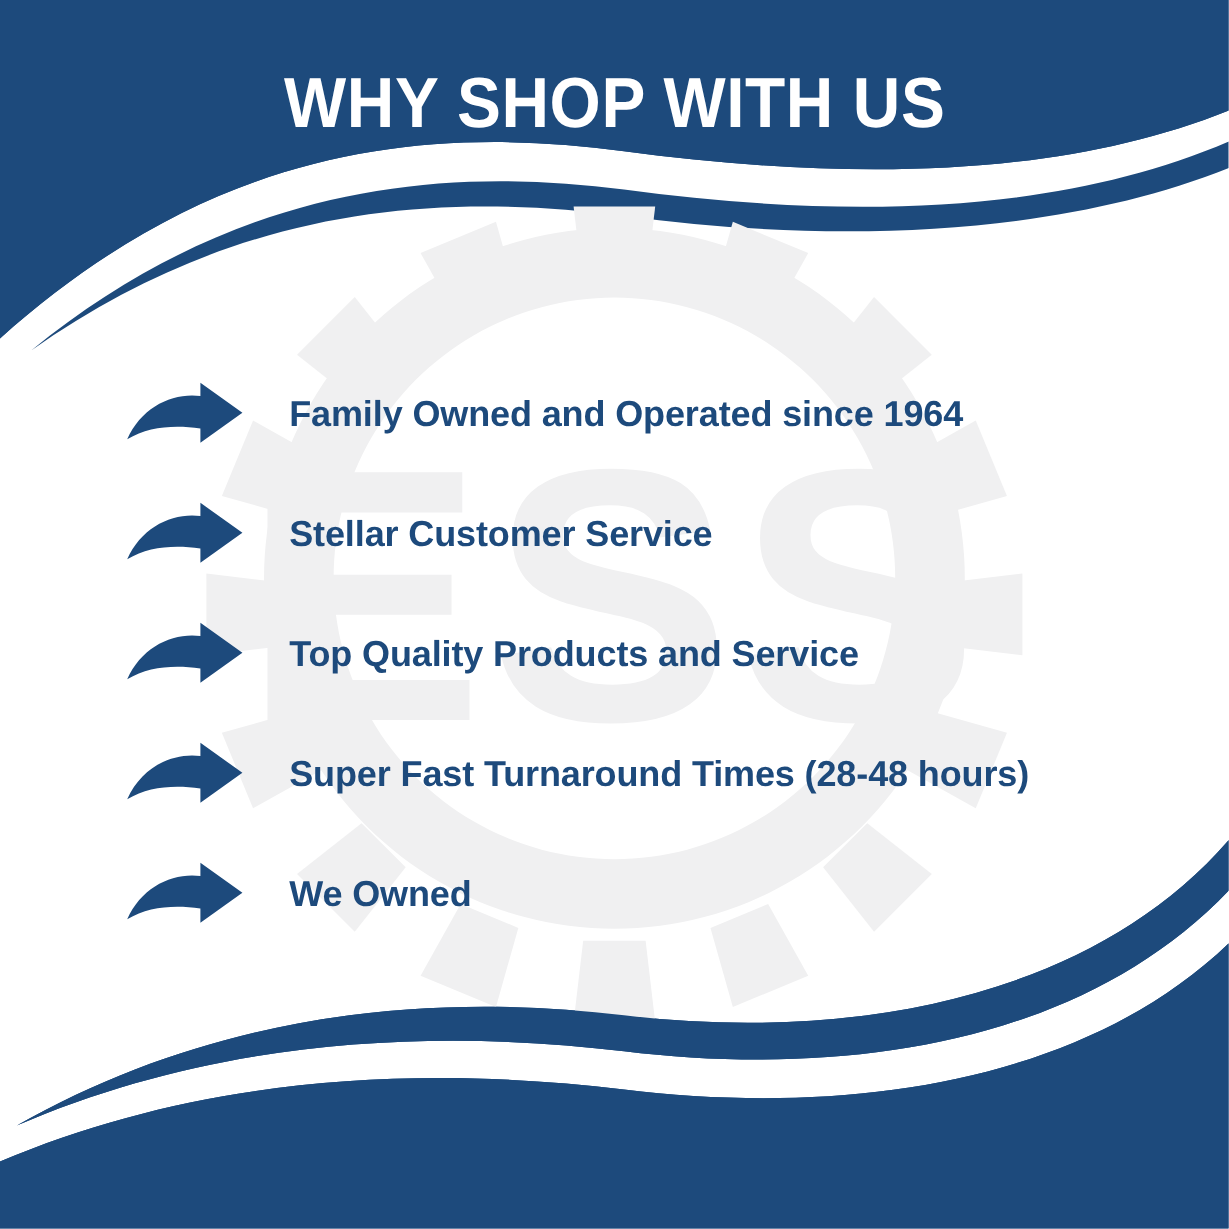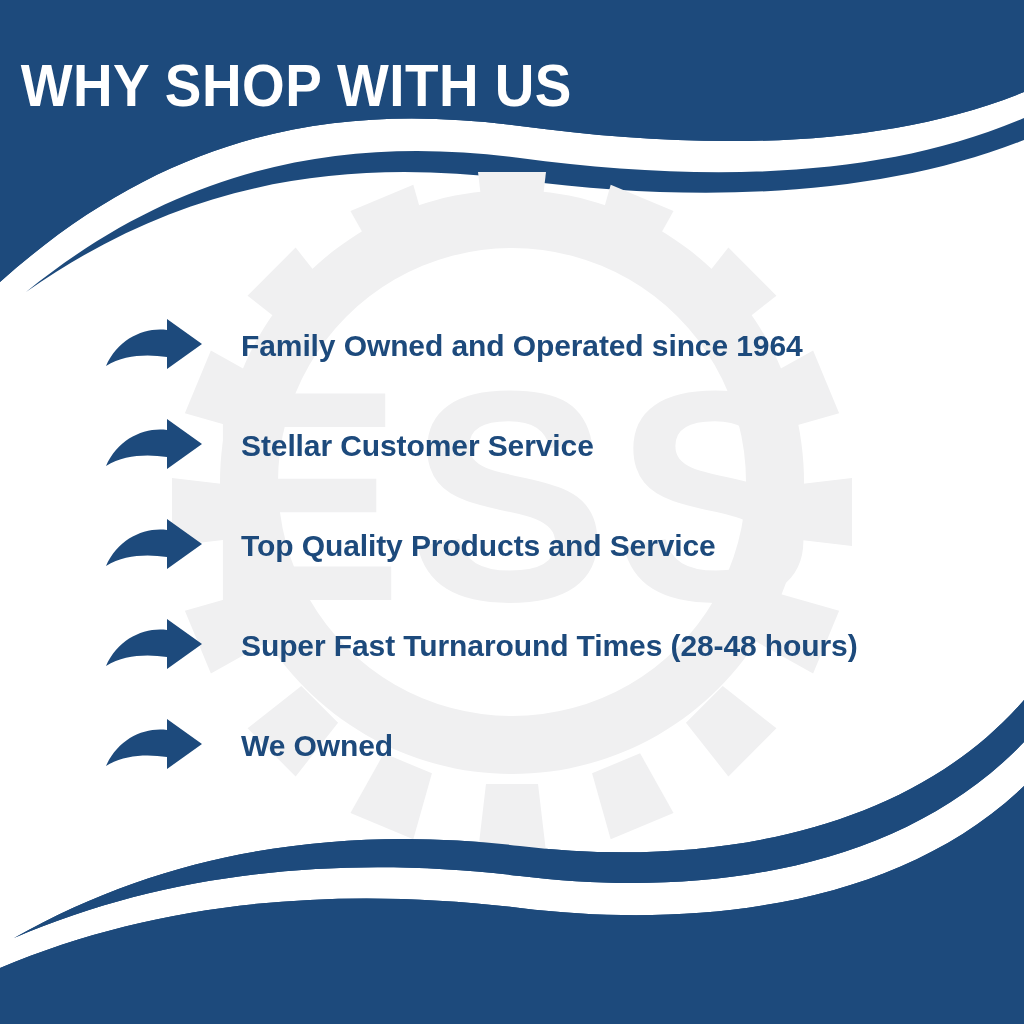--- a/index.html
+++ b/index.html
@@ -30,20 +30,21 @@
   #watermark { z-index: 1; }
   #deco-fg   { z-index: 2; }
 
   
   .title-wrap {
     position: absolute;
     z-index: 5;
     left: 0;
     top: 16px;
     width: 1024px;
+    text-align: center;
   }
   .title {
     display: inline-block;
     color: #ffffff;
     font-family: "Liberation Sans", sans-serif;
     font-weight: 700;
     font-size: 59px;
     line-height: 1.05;
     letter-spacing: 0.5px;
     transform: scaleX(0.93);

